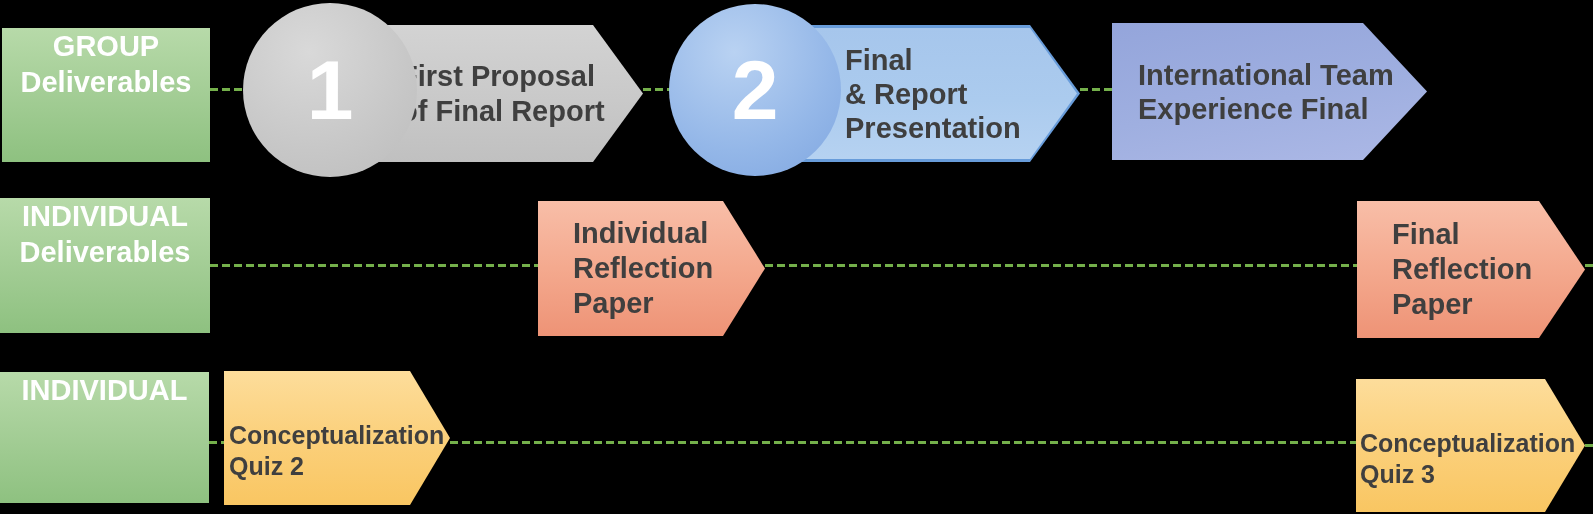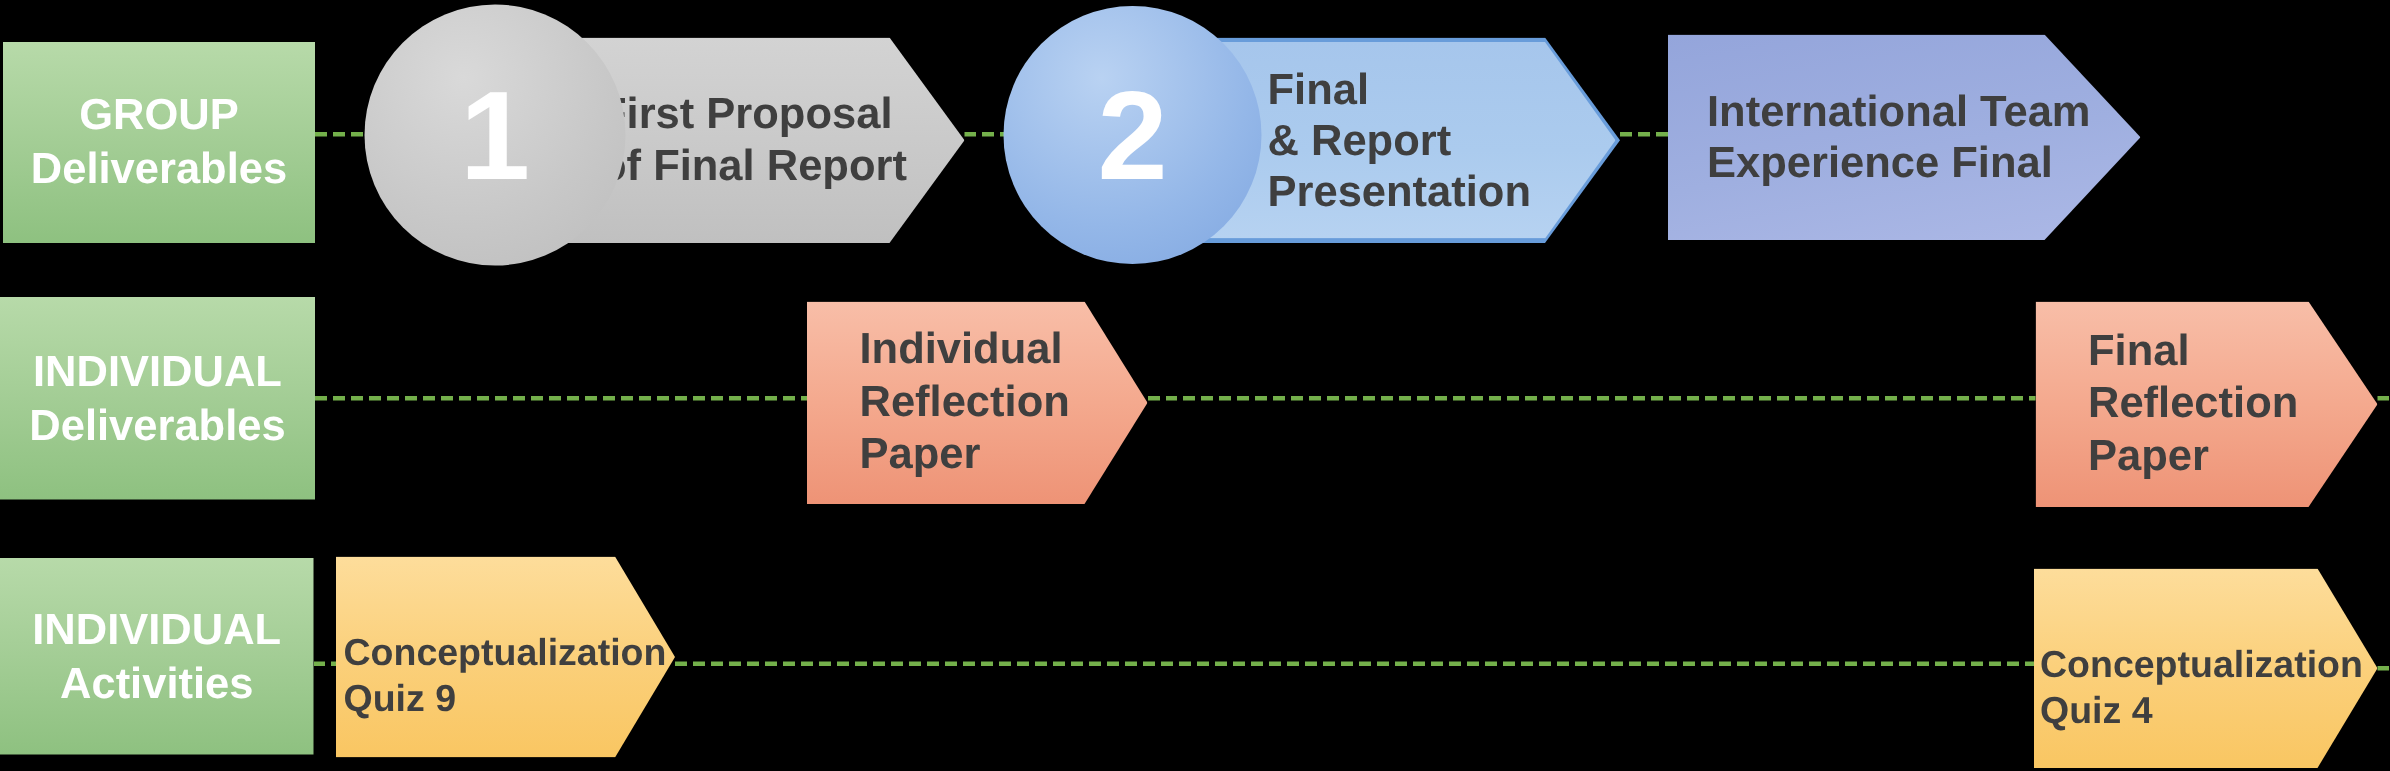--- a/index.html
+++ b/index.html
@@ -10,21 +10,21 @@
     background: #000;
     overflow: hidden;
     font-family: "Liberation Sans", sans-serif;
     font-weight: bold;
   }
   .abs { position: absolute; }
 
   
   .hdr {
     background: linear-gradient(180deg, #b7daa9 0%, #a3cd95 50%, #8ec180 100%);
-    display: flex; flex-direction: column; justify-content: center; align-items: center;
+    display: flex; flex-direction: column; align-items: center;
     color: #ffffff; font-size: 29px; line-height: 36px; text-align: center;
   }
 
   
   .arrow { position: absolute; }
   .a-fill {
     position: absolute; inset: 0;
     clip-path: polygon(0 0, calc(100% - var(--tip)) 0, 100% 50%, calc(100% - var(--tip)) 100%, 0 100%);
   }
   .a-inner {
@@ -132,38 +132,37 @@
       <div>Final</div>
       <div>Reflection</div>
       <div>Paper</div>
     </div>
   </div>
 
   <div class="conn" style="left:1585px; top:264px; width:8px;"></div>
 
   <div class="hdr abs" style="left:0px; top:372px; width:209px; height:131px;">
     <div>INDIVIDUAL</div>
-    <div>Activities</div>
   </div>
 
   <div class="conn" style="left:209px; top:441px; width:15px;"></div>
 
   <div class="arrow" style="left:224px; top:371px; width:226px; height:134px; --tip:40px;">
     <div class="a-fill fill-yellow"></div>
     <div class="a-label" style="padding-left:5px; padding-top:26px; font-size:25px; line-height:31px;">
       <div>Conceptualization</div>
-      <div>Quiz 9</div>
+      <div>Quiz 2</div>
     </div>
   </div>
 
   <div class="conn" style="left:450px; top:441px; width:907px;"></div>
 
   <div class="arrow" style="left:1356px; top:379px; width:229px; height:133px; --tip:40px;">
     <div class="a-fill fill-yellow"></div>
     <div class="a-label" style="padding-left:4px; padding-top:26px; font-size:25px; line-height:31px;">
       <div>Conceptualization</div>
-      <div>Quiz 4</div>
+      <div>Quiz 3</div>
     </div>
   </div>
 
   <div class="conn" style="left:1585px; top:444px; width:8px;"></div>
 
 </div>
 
 </body></html>

